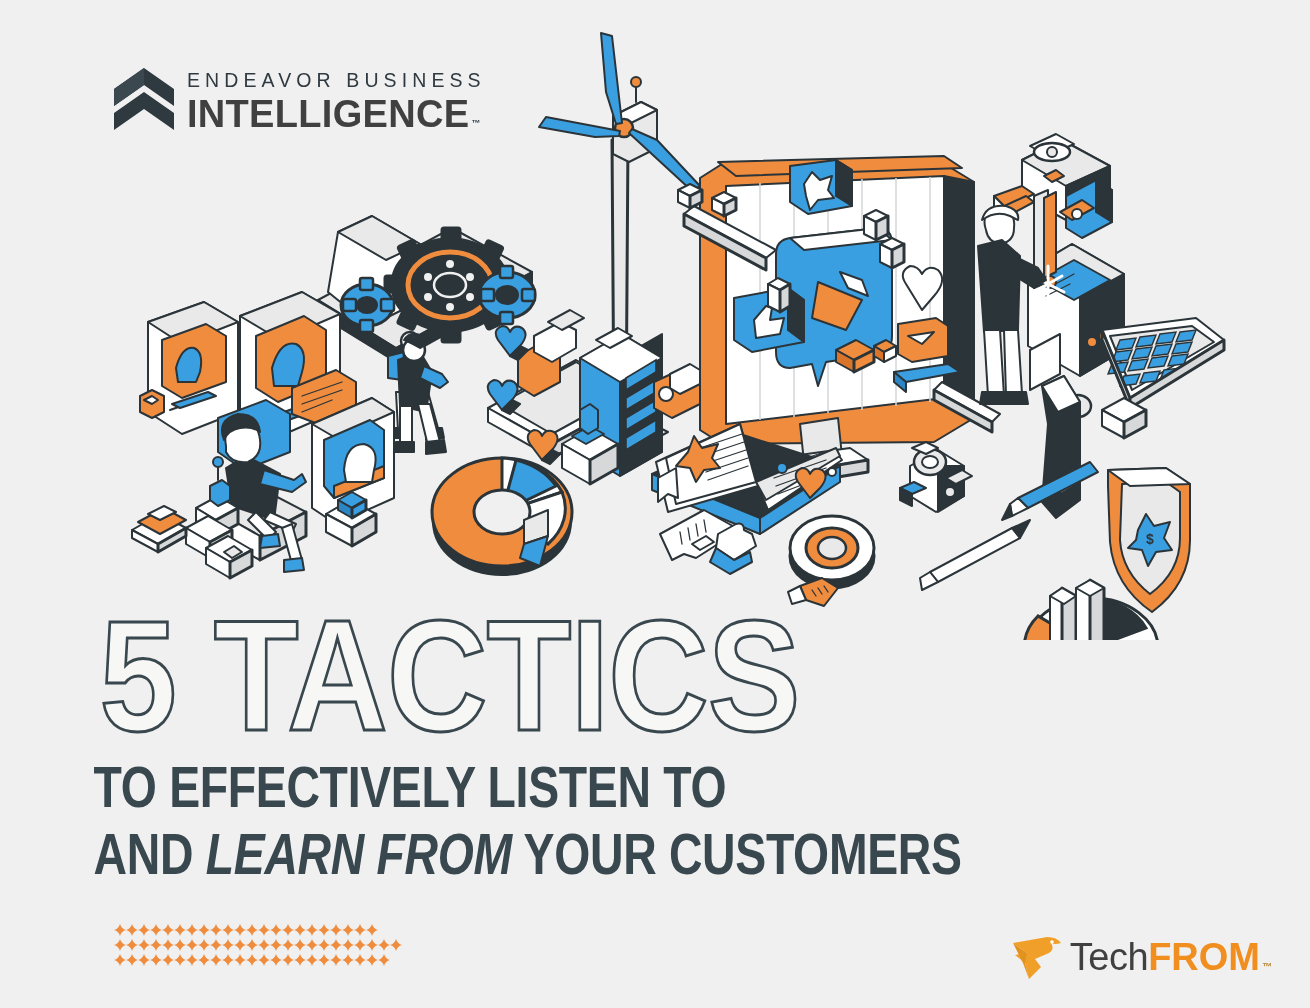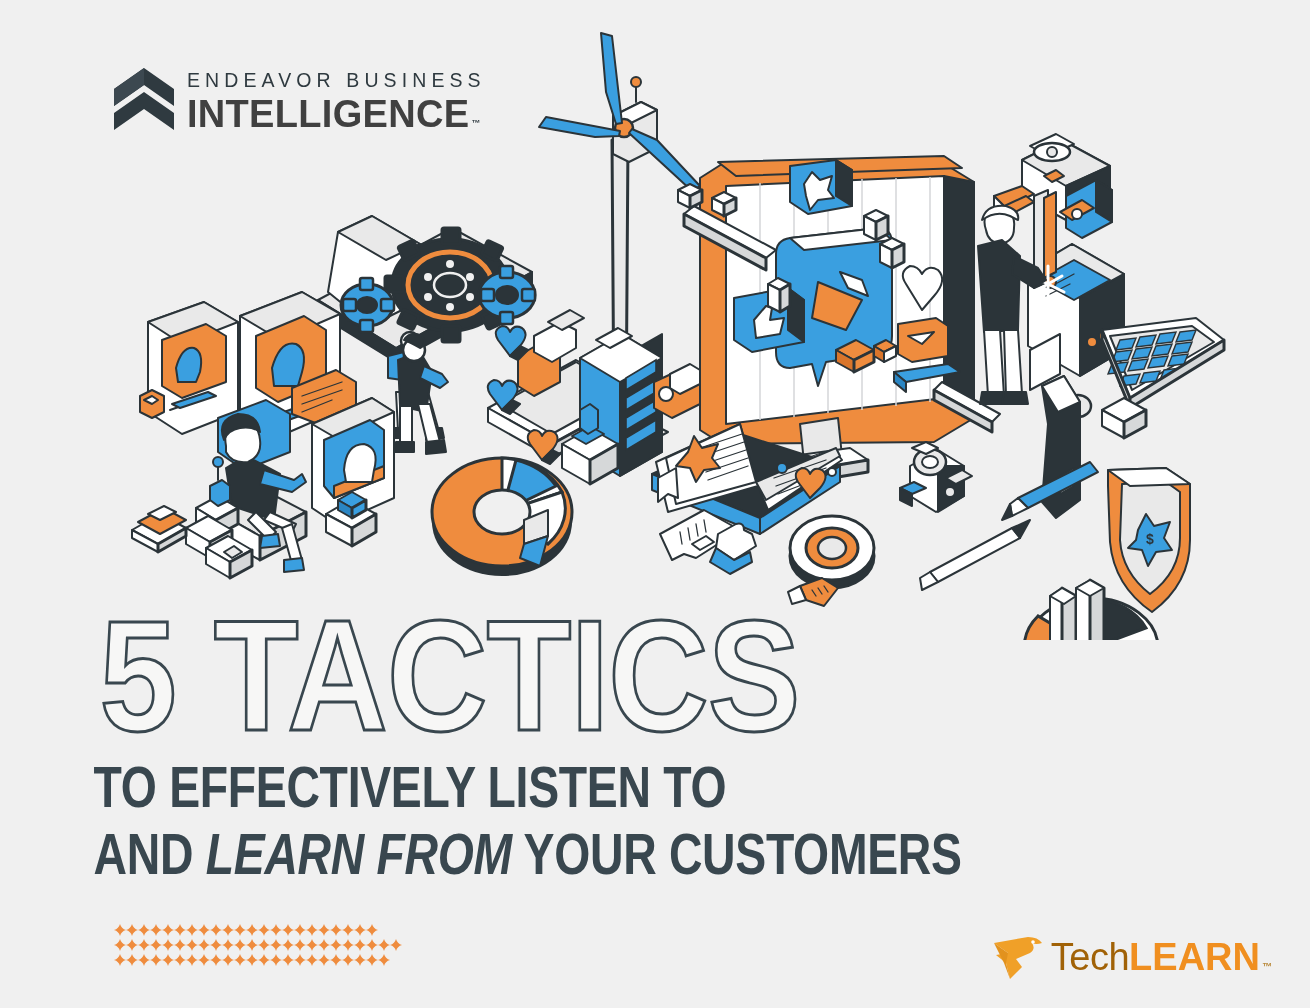--- a/index.html
+++ b/index.html
@@ -128,21 +128,21 @@
     top: 933px;
     display: flex;
     align-items: center;
     gap: 3px;
   }
   #techedge-bird { width: 56px; height: 48px; display: block; }
   #techedge-wordmark { display: flex; align-items: baseline; }
   #techedge-tech {
     font-size: 38px;
     font-weight: 400;
-    color: #a16207;
+    color: #404040;
     letter-spacing: -0.5px;
     font-family: "Liberation Sans", sans-serif;
   }
   #techedge-edge {
     font-size: 38px;
     font-weight: 800;
     color: #f08f20;
     letter-spacing: 0px;
     font-family: "Liberation Sans", sans-serif;
   }
@@ -805,18 +805,18 @@
   </div>
 
   <div id="techedge-logo">
     <svg id="techedge-bird" viewBox="0 0 56 48" xmlns="http://www.w3.org/2000/svg">
       <path d="M2 10 L36 4 Q46 4 50 10 Q44 12 40 10 Q44 16 38 20 L24 26 L30 34 L18 46 L14 30 L4 22 L16 20 Z" fill="#f0a028"></path>
       <path d="M2 10 L16 20 L14 30 L18 46 L12 30 Z" fill="#e2921e"></path>
       <circle cx="41" cy="9" r="1.8" fill="#ffffff"></circle>
     </svg>
     <div id="techedge-wordmark">
       <span id="techedge-tech">Tech</span>
-      <span id="techedge-edge">LEARN</span>
+      <span id="techedge-edge">FROM</span>
       <span id="techedge-tm">™</span>
     </div>
   </div>
 
 </div>
 
 </body></html>

